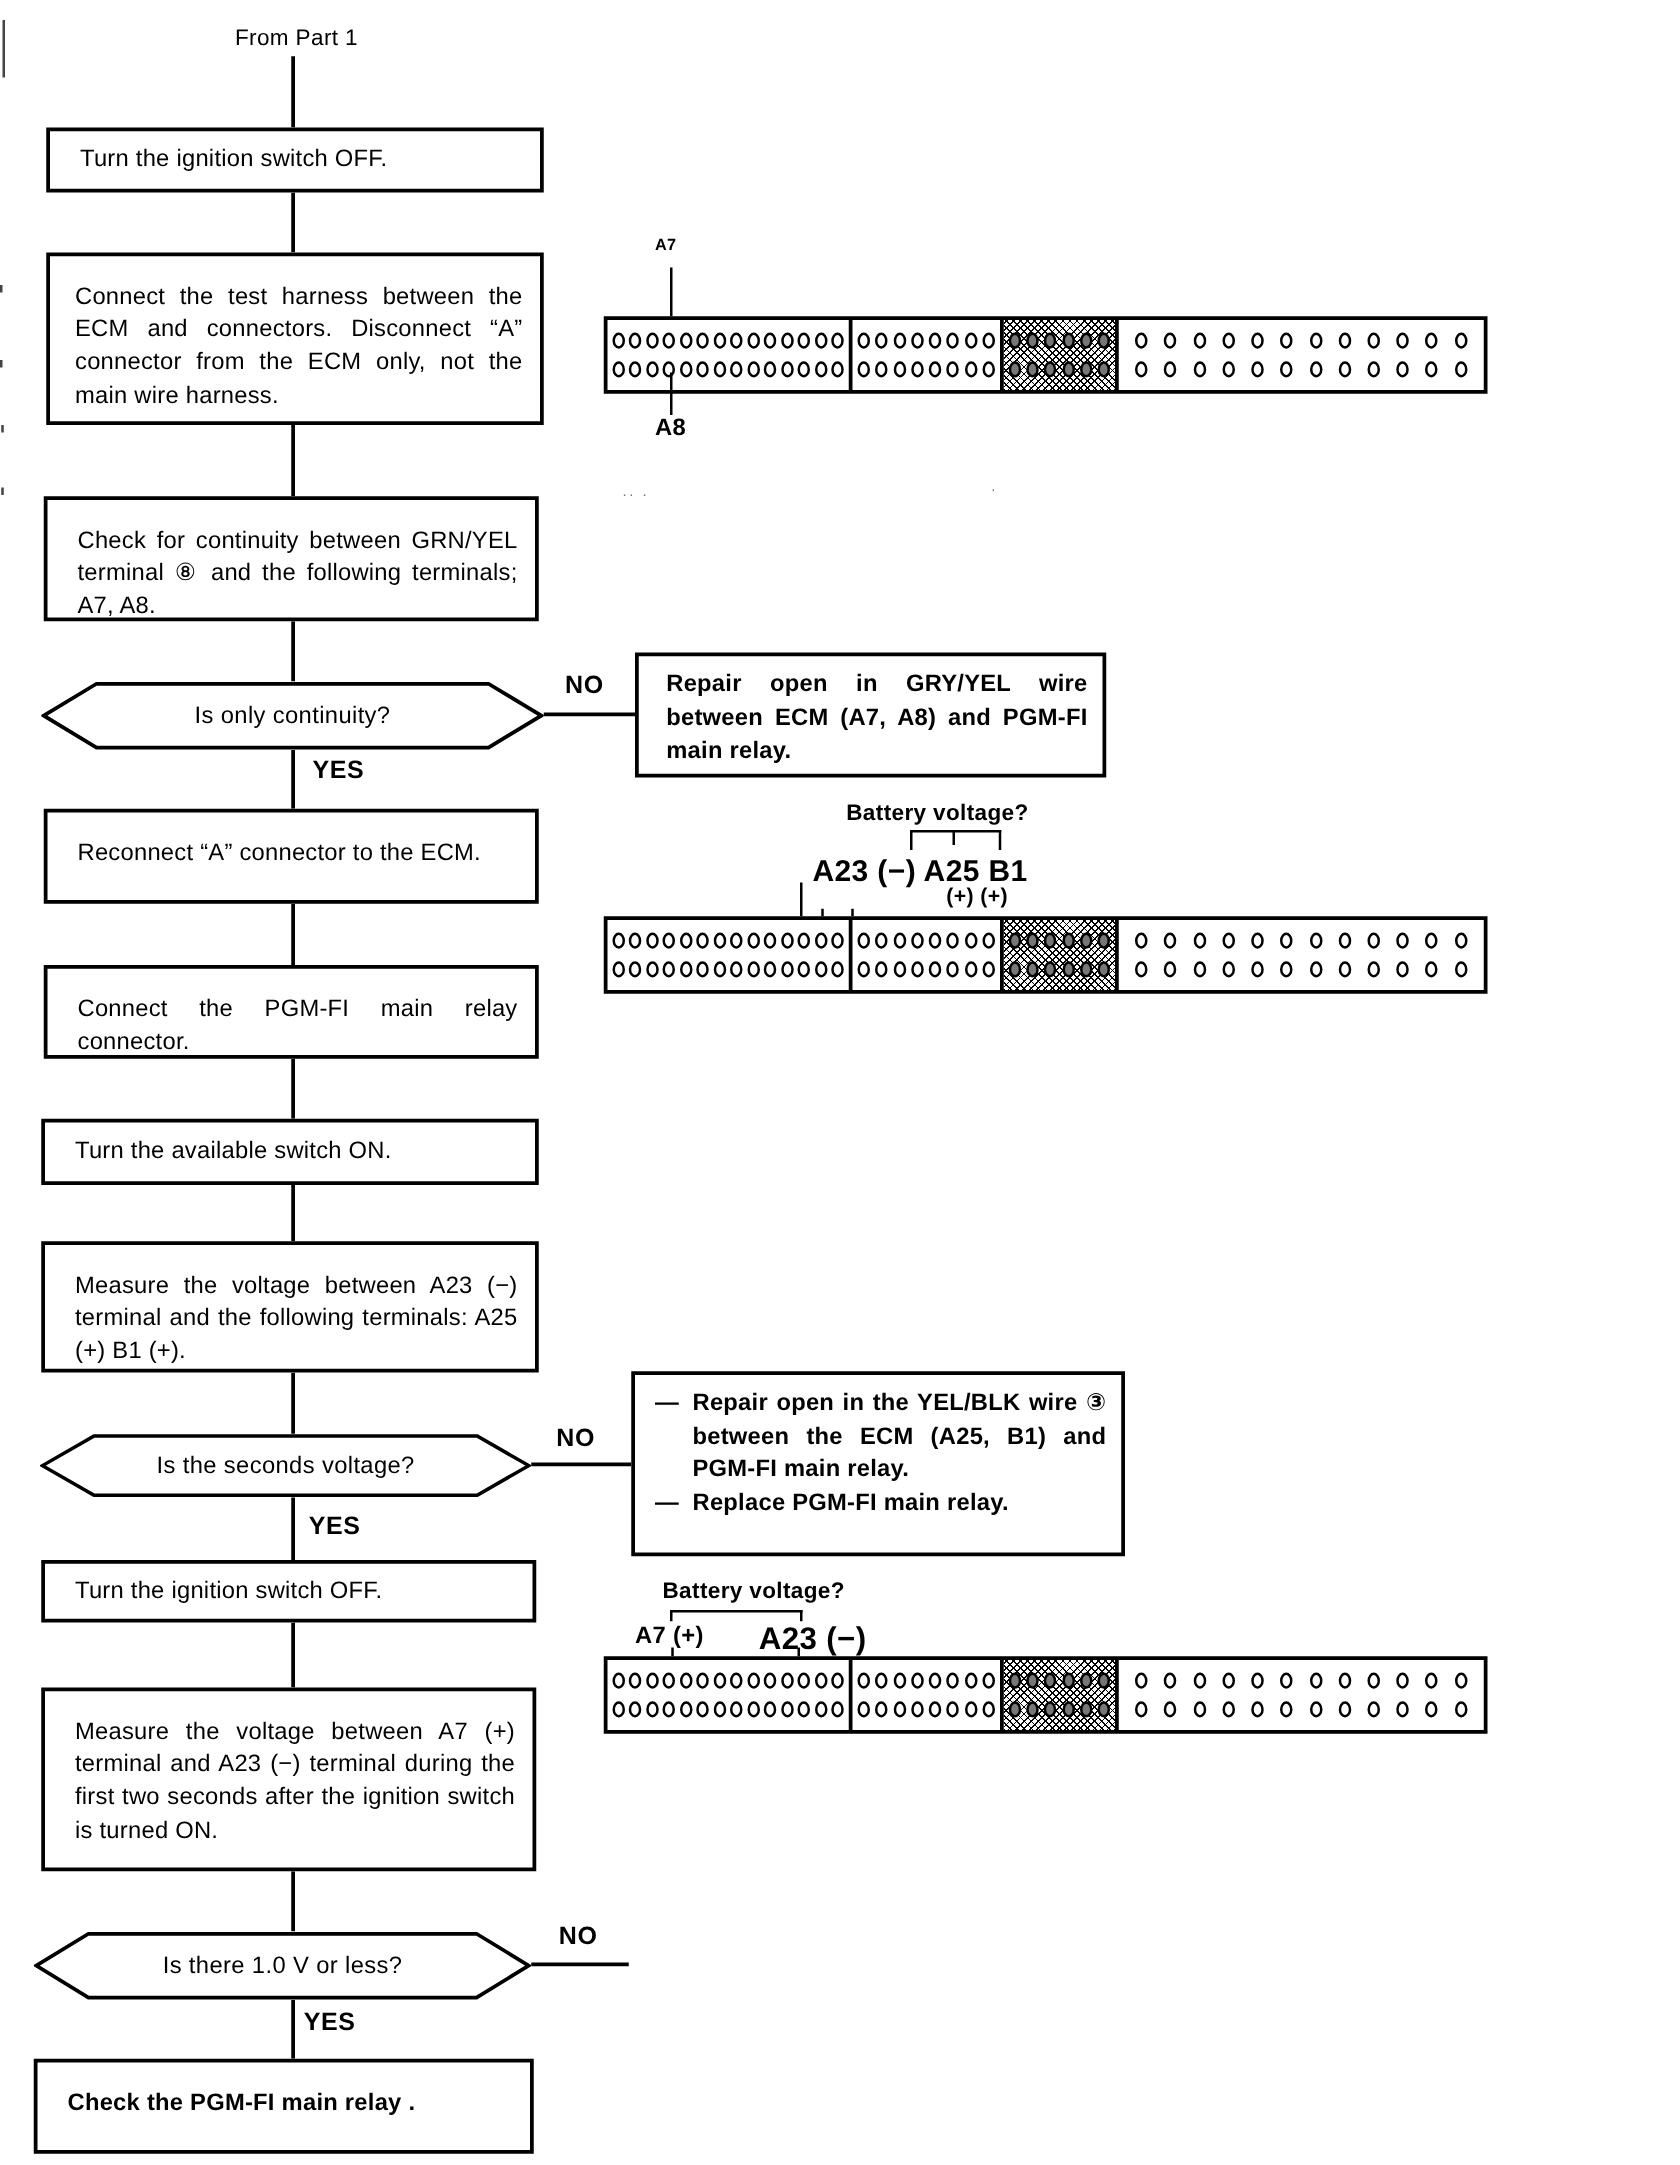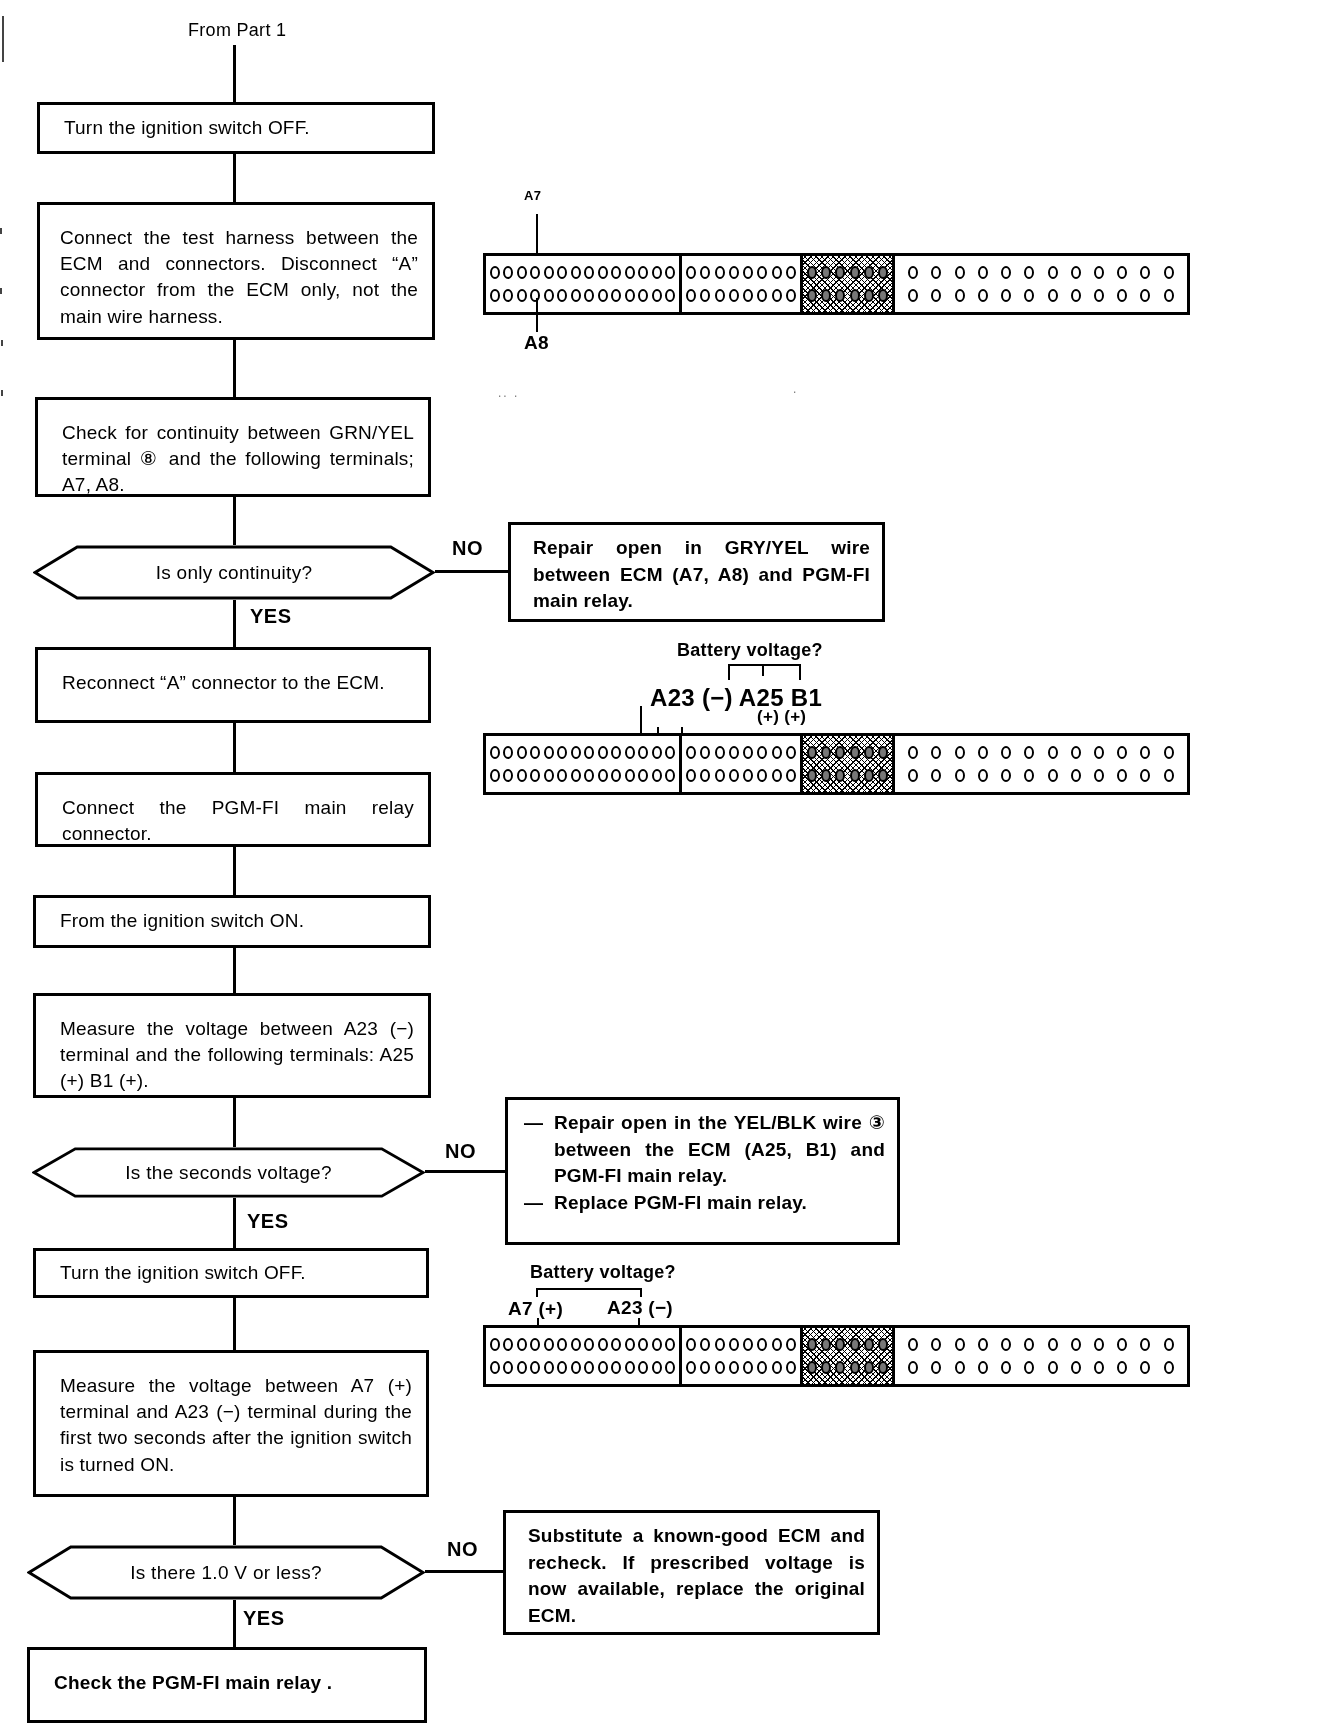--- a/index.html
+++ b/index.html
@@ -95,21 +95,21 @@
   <div class="pbox" style="left:35px;top:397px;width:396px;height:100px;">
     <span>Check for continuity between GRN/YEL terminal ⑧ and the following terminals; A7, A8.</span>
   </div>
   <div class="pbox" style="left:35px;top:647px;width:396px;height:76px;">
     <span>Reconnect “A” connector to the ECM.</span>
   </div>
   <div class="pbox" style="left:35px;top:772px;width:396px;height:75px;">
     <span>Connect the PGM-FI main relay connector.</span>
   </div>
   <div class="pbox single" style="left:33px;top:895px;width:398px;height:53px;">
-    <span>From the ignition switch ON.</span>
+    <span>Turn the available switch ON.</span>
   </div>
   <div class="pbox" style="left:33px;top:993px;width:398px;height:105px;">
     <span>Measure the voltage between A23 (−) terminal and the following terminals: A25 (+) B1 (+).</span>
   </div>
   <div class="pbox single" style="left:33px;top:1248px;width:396px;height:50px;">
     <span>Turn the ignition switch OFF.</span>
   </div>
   <div class="pbox" style="left:33px;top:1350px;width:396px;height:147px;">
     <span>Measure the voltage between A7 (+) terminal and A23 (−) terminal during the first two seconds after the ignition switch is turned ON.</span>
   </div>
@@ -148,23 +148,20 @@
   </div>
   <div class="rbox" style="left:505px;top:1097px;width:395px;height:148px;padding-left:16px;">
     <div class="ritem">
       <span class="dash">—</span>
       <span class="rtxt">Repair open in the YEL/BLK wire ③ between the ECM (A25, B1) and PGM-FI main relay.</span>
     </div>
     <div class="ritem">
       <span class="dash">—</span>
       <span class="rtxt">Replace PGM-FI main relay.</span>
     </div>
-  </div>
-  <div class="rbox" style="left:503px;top:1510px;width:377px;height:125px;">
-    <span>Substitute a known-good ECM and recheck. If prescribed voltage is now available, replace the original ECM.</span>
   </div>
 
   <div class="clbl" style="left:524px;top:188px;font-size:13px;">A7</div>
   <div class="lv" style="left:536px;top:214px;height:52px;"></div>
   <div class="connector" style="left:483px;top:253px;">
       <div class="cseg">
         <div class="crow">
           <span class="pin"></span>
           <span class="pin"></span>
           <span class="pin"></span>
@@ -386,21 +383,21 @@
           <span class="pin"></span>
         </div>
       </div>
     </div>
 
   <div class="clbl" style="left:530px;top:1262px;">Battery voltage?</div>
   <div class="lh thin" style="left:536px;top:1288px;width:106px;"></div>
   <div class="lv" style="left:536px;top:1288px;height:9px;"></div>
   <div class="lv" style="left:640px;top:1288px;height:9px;"></div>
   <div class="clbl" style="left:508px;top:1298px;font-size:19px;">A7 (+)</div>
-  <div class="clbl" style="left:607px;top:1297px;font-size:19px;">A23 (−)</div>
+  <div class="clbl" style="left:607px;top:1297px;font-size:25px;">A23 (−)</div>
   <div class="lv" style="left:537px;top:1318px;height:24px;"></div>
   <div class="lv" style="left:638px;top:1318px;height:24px;"></div>
   <div class="connector" style="left:483px;top:1325px;">
       <div class="cseg">
         <div class="crow">
           <span class="pin"></span>
           <span class="pin"></span>
           <span class="pin"></span>
           <span class="pin"></span>
           <span class="pin"></span>

